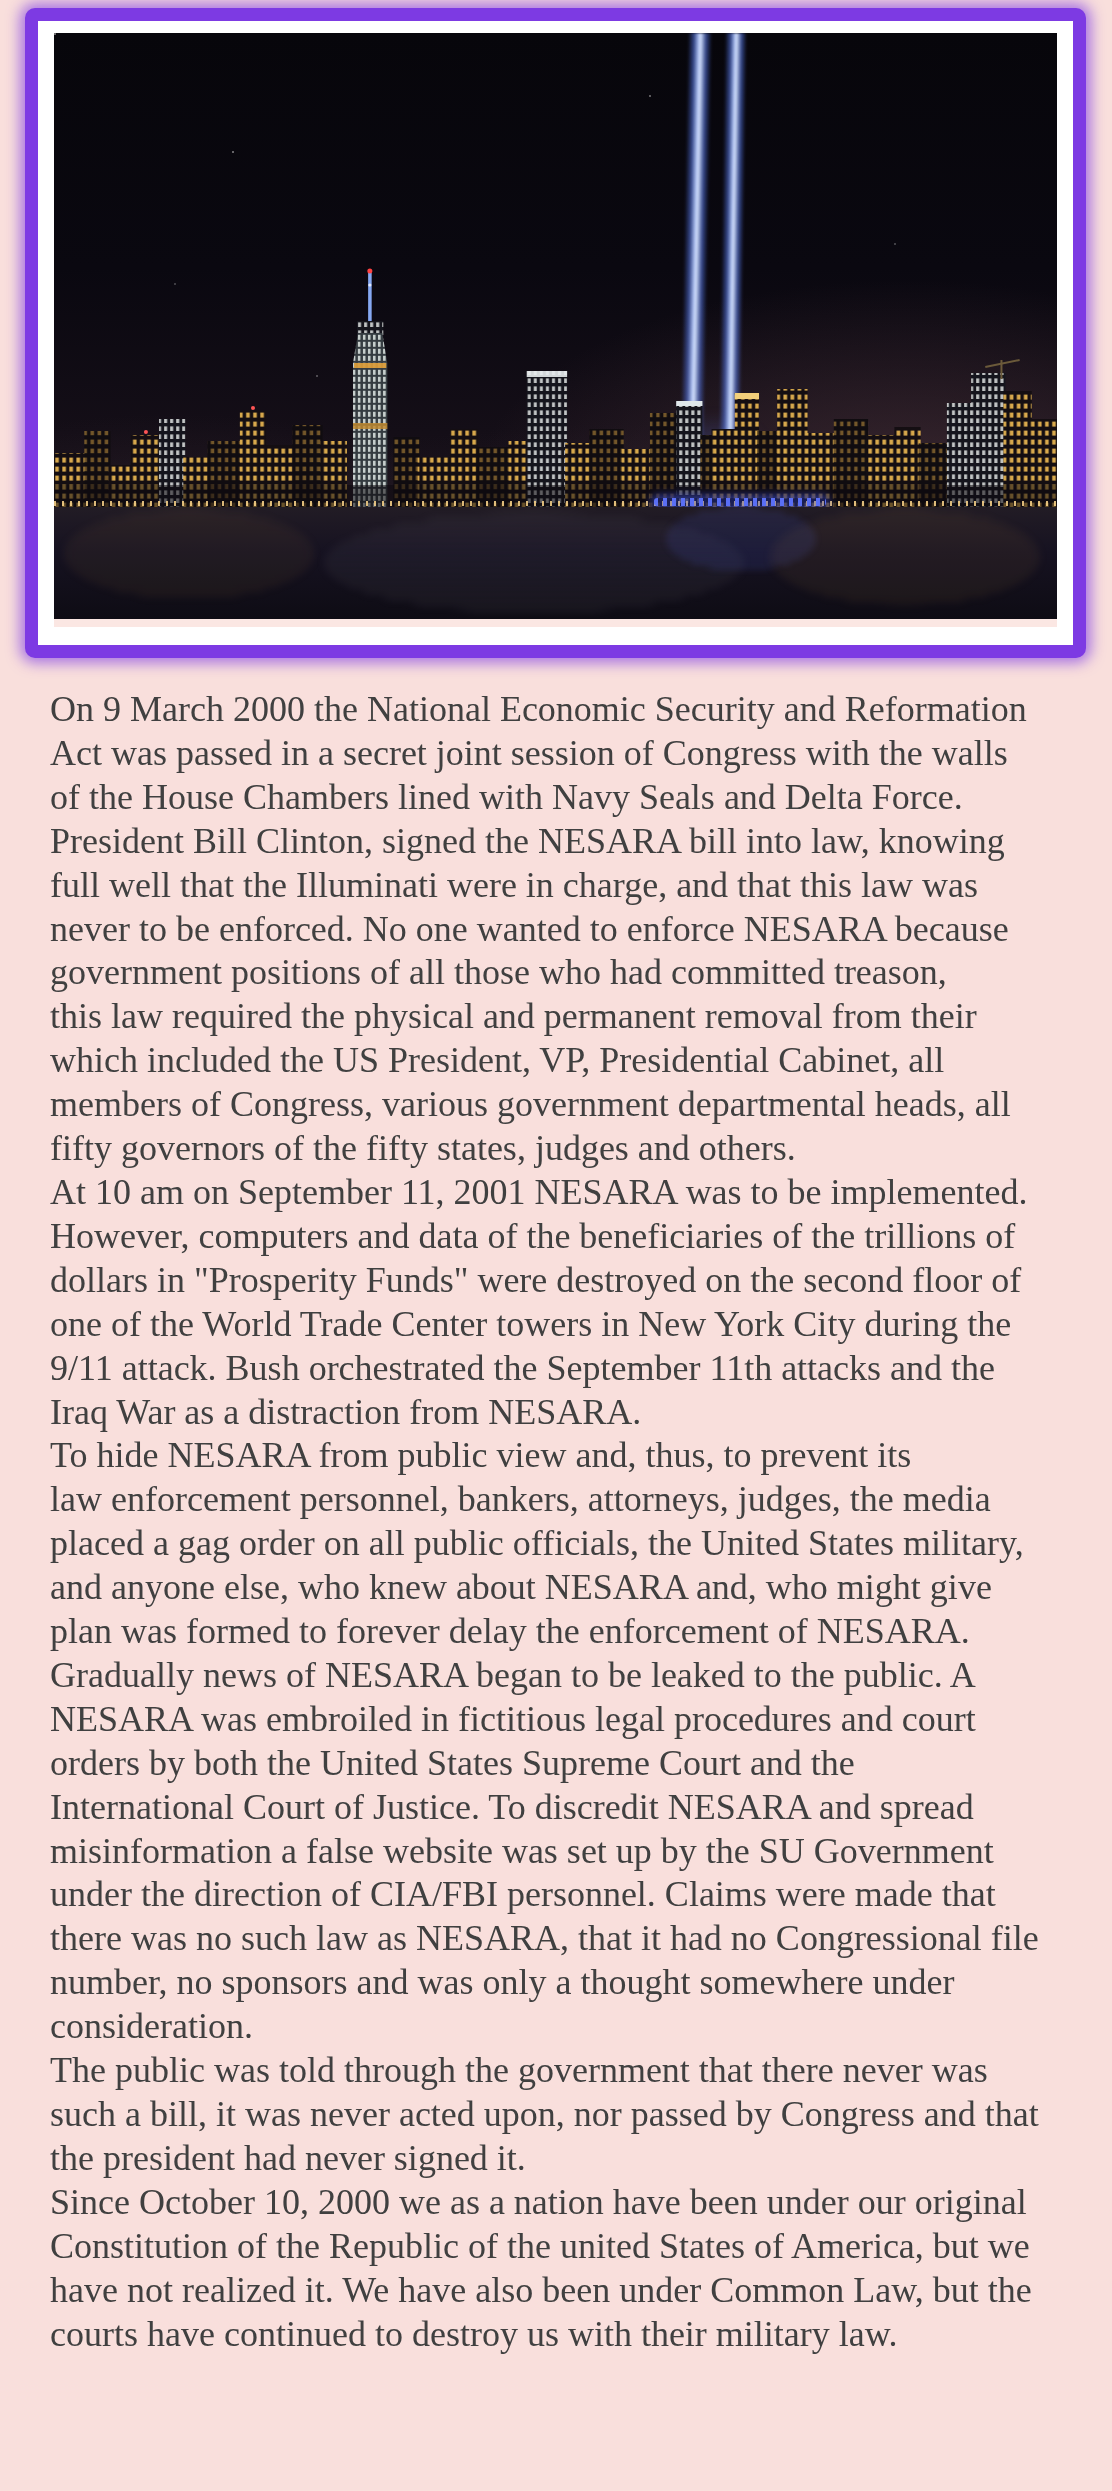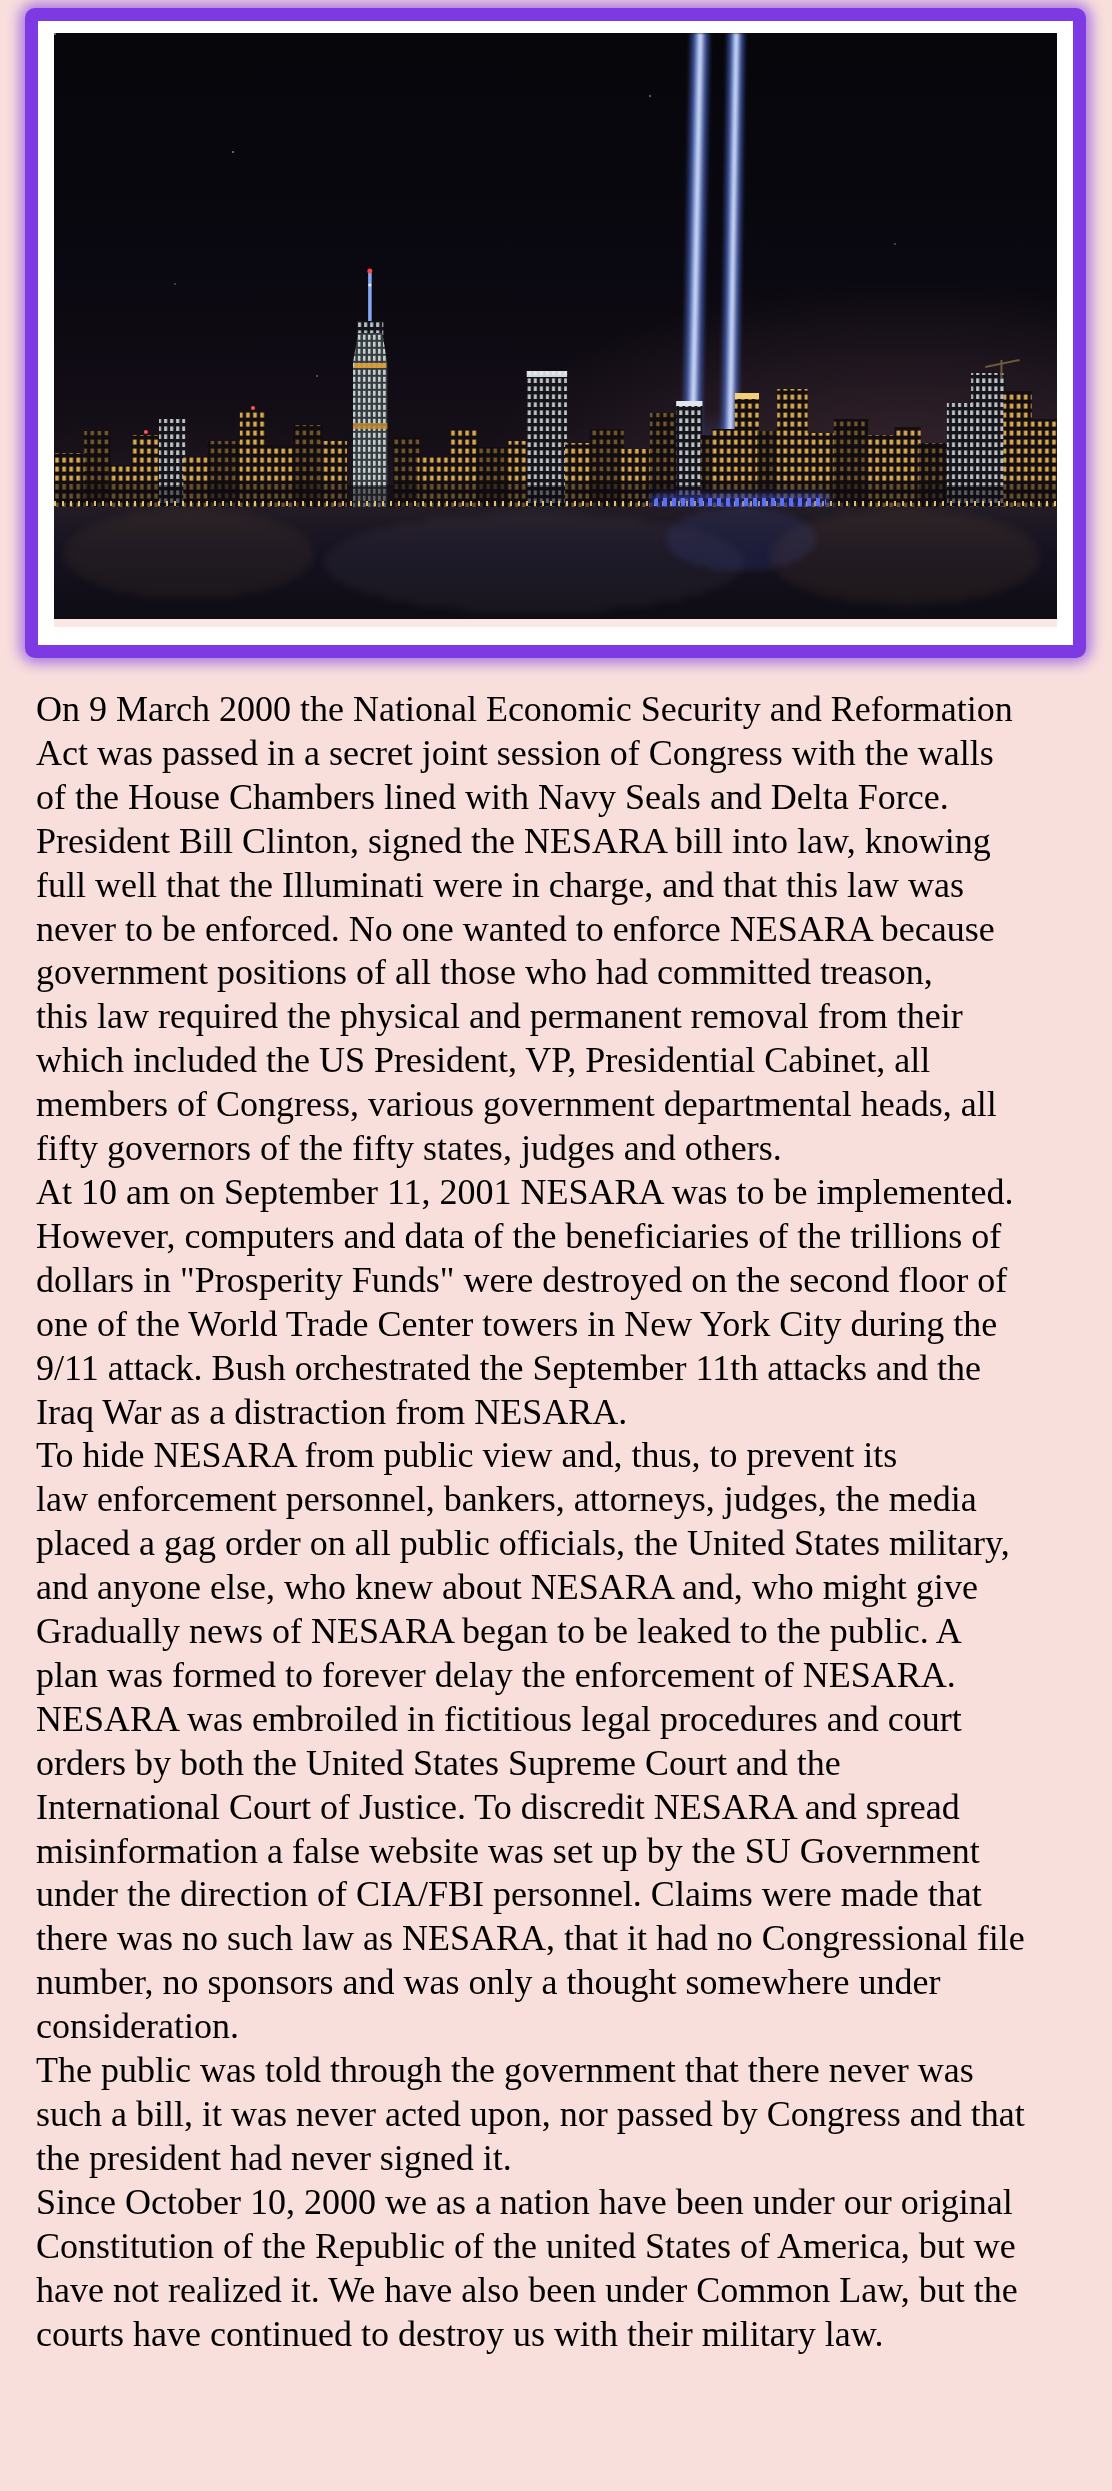--- a/index.html
+++ b/index.html
@@ -96,23 +96,23 @@
     background:repeating-linear-gradient(180deg, rgba(222,160,72,.17) 0 2px, transparent 2px 5px);
   }
   .refl-blue{
     left:612px;top:0;width:150px;height:64px;
     background:repeating-linear-gradient(180deg, rgba(85,105,240,.30) 0 2px, transparent 2px 5px);
     filter:blur(3px);
   }
   
   .article{
     position:absolute;left:0;top:688px;width:100%;
-    padding-left:36px;
+    padding-left:50px;
     box-sizing:border-box;
-    color:#000000;
+    color:#404040;
   }
   .text-line{
     font-size:36px;
     line-height:43.9px;
     white-space:nowrap;
     letter-spacing:0;
   }
 </style>
 </head>
 <body>
@@ -233,22 +233,22 @@
     <div class="text-line">At 10 am on September 11, 2001 NESARA was to be implemented.</div>
     <div class="text-line">However, computers and data of the beneficiaries of the trillions of</div>
     <div class="text-line">dollars in "Prosperity Funds" were destroyed on the second floor of</div>
     <div class="text-line">one of the World Trade Center towers in New York City during the</div>
     <div class="text-line">9/11 attack. Bush orchestrated the September 11th attacks and the</div>
     <div class="text-line">Iraq War as a distraction from NESARA.</div>
     <div class="text-line">To hide NESARA from public view and, thus, to prevent its</div>
     <div class="text-line">law enforcement personnel, bankers, attorneys, judges, the media</div>
     <div class="text-line">placed a gag order on all public officials, the United States military,</div>
     <div class="text-line">and anyone else, who knew about NESARA and, who might give</div>
+    <div class="text-line">plan was formed to forever delay the enforcement of NESARA.</div>
     <div class="text-line">Gradually news of NESARA began to be leaked to the public. A</div>
-    <div class="text-line">plan was formed to forever delay the enforcement of NESARA.</div>
     <div class="text-line">NESARA was embroiled in fictitious legal procedures and court</div>
     <div class="text-line">orders by both the United States Supreme Court and the</div>
     <div class="text-line">International Court of Justice. To discredit NESARA and spread</div>
     <div class="text-line">misinformation a false website was set up by the SU Government</div>
     <div class="text-line">under the direction of CIA/FBI personnel. Claims were made that</div>
     <div class="text-line">there was no such law as NESARA, that it had no Congressional file</div>
     <div class="text-line">number, no sponsors and was only a thought somewhere under</div>
     <div class="text-line">consideration.</div>
     <div class="text-line">The public was told through the government that there never was</div>
     <div class="text-line">such a bill, it was never acted upon, nor passed by Congress and that</div>

